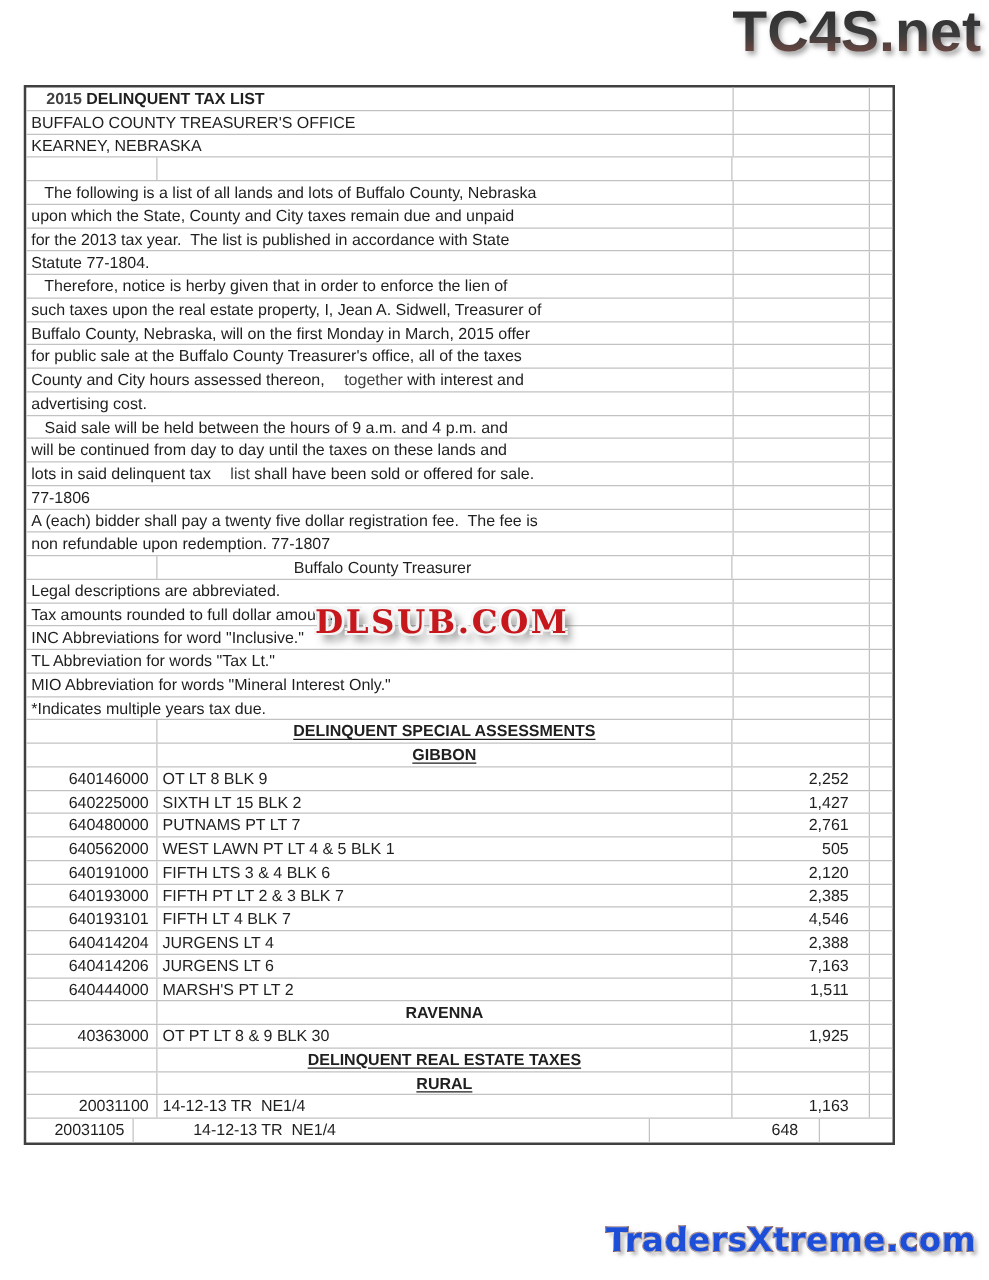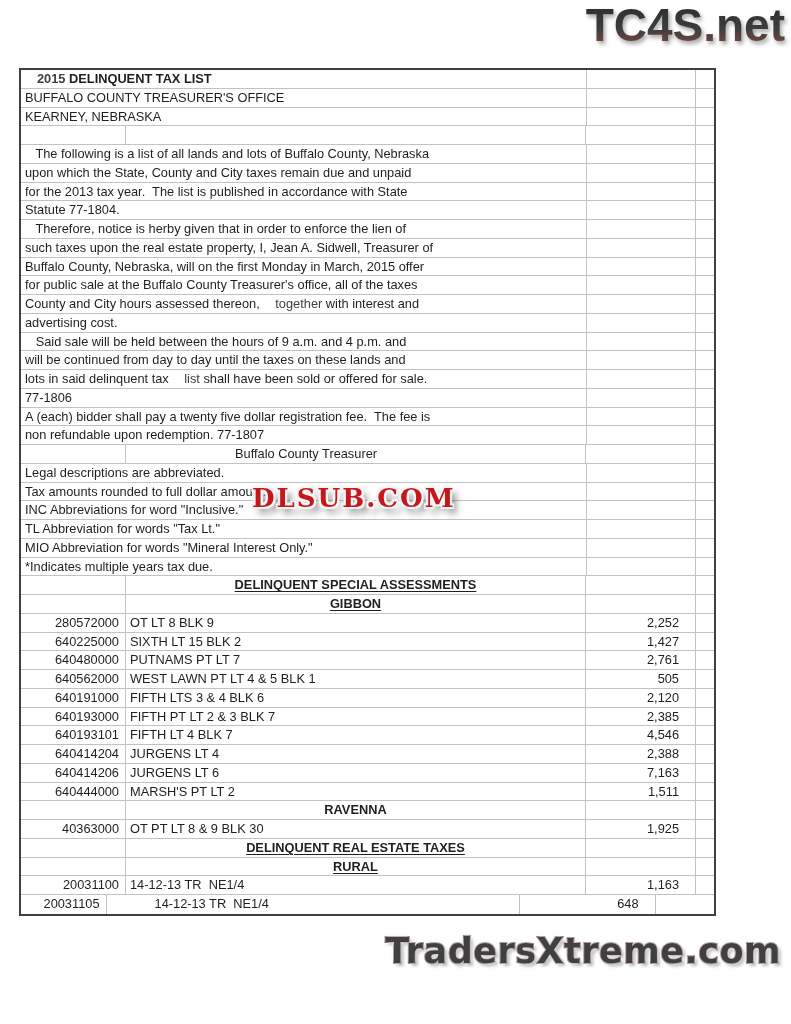--- a/index.html
+++ b/index.html
@@ -10,22 +10,22 @@
   .logo-top{position:absolute;top:-2px;right:6px;font-size:46px;font-weight:bold;
     letter-spacing:0;
     background:linear-gradient(180deg,#2e2e2e 12%,#3c3c3c 55%,#7c4a43 92%);
     -webkit-background-clip:text;background-clip:text;color:transparent;
     filter:drop-shadow(2px 3px 2px rgba(90,90,90,.55));}
   .logo-mid{position:absolute;top:483px;left:252px;font-family:"DejaVu Serif",serif;
     font-size:26px;font-weight:bold;letter-spacing:2px;color:#c5171c;
     text-shadow:-2px -2px 0 #f4f4f4,2px -2px 0 #f4f4f4,-2px 2px 0 #f4f4f4,2px 2px 0 #f4f4f4,
       0 -2px 0 #f4f4f4,0 2px 0 #f4f4f4,-2px 0 0 #f4f4f4,2px 0 0 #f4f4f4,
       5px 6px 7px rgba(70,70,70,.75);}
-  .logo-bot{position:absolute;top:931px;right:10px;font-family:"DejaVu Sans",sans-serif;
-    font-size:35px;font-weight:bold;color:#404040;letter-spacing:.5px;
+  .logo-bot{position:absolute;top:978px;right:10px;font-family:"DejaVu Sans",sans-serif;
+    font-size:26px;font-weight:bold;color:#1d4ed8;letter-spacing:.5px;
     -webkit-text-stroke:1.6px #4d1311;paint-order:stroke fill;
     text-shadow:0 0 2px #ffffff,0 0 5px #ededed,3px 3px 3px rgba(140,140,140,.6);}
 
   
   #tax-table{position:absolute;left:19px;top:68px;width:697px;
     border:2px solid #404040;box-sizing:border-box;background:#fff;}
   .row{display:flex;height:18.75px;box-sizing:border-box;border-bottom:1px solid #c2c2c2;}
   .row:last-child{border-bottom:none;gap:44px;}
   .cell{box-sizing:border-box;height:100%;border-right:1px solid #c2c2c2;
     font-size:12.8px;line-height:18px;white-space:pre;overflow:visible;}
@@ -194,21 +194,21 @@
         <div class="cell cC amt"></div>
         <div class="cell cD"></div>
       </div>
       <div class="row">
         <div class="cell cA"></div>
         <div class="cell cB hdr"><span class="und">GIBBON</span></div>
         <div class="cell cC amt"></div>
         <div class="cell cD"></div>
       </div>
       <div class="row">
-        <div class="cell cA id">280572000</div>
+        <div class="cell cA id">640146000</div>
         <div class="cell cB desc">OT LT 8 BLK 9</div>
         <div class="cell cC amt">2,252</div>
         <div class="cell cD"></div>
       </div>
       <div class="row">
         <div class="cell cA id">640225000</div>
         <div class="cell cB desc">SIXTH LT 15 BLK 2</div>
         <div class="cell cC amt">1,427</div>
         <div class="cell cD"></div>
       </div>

